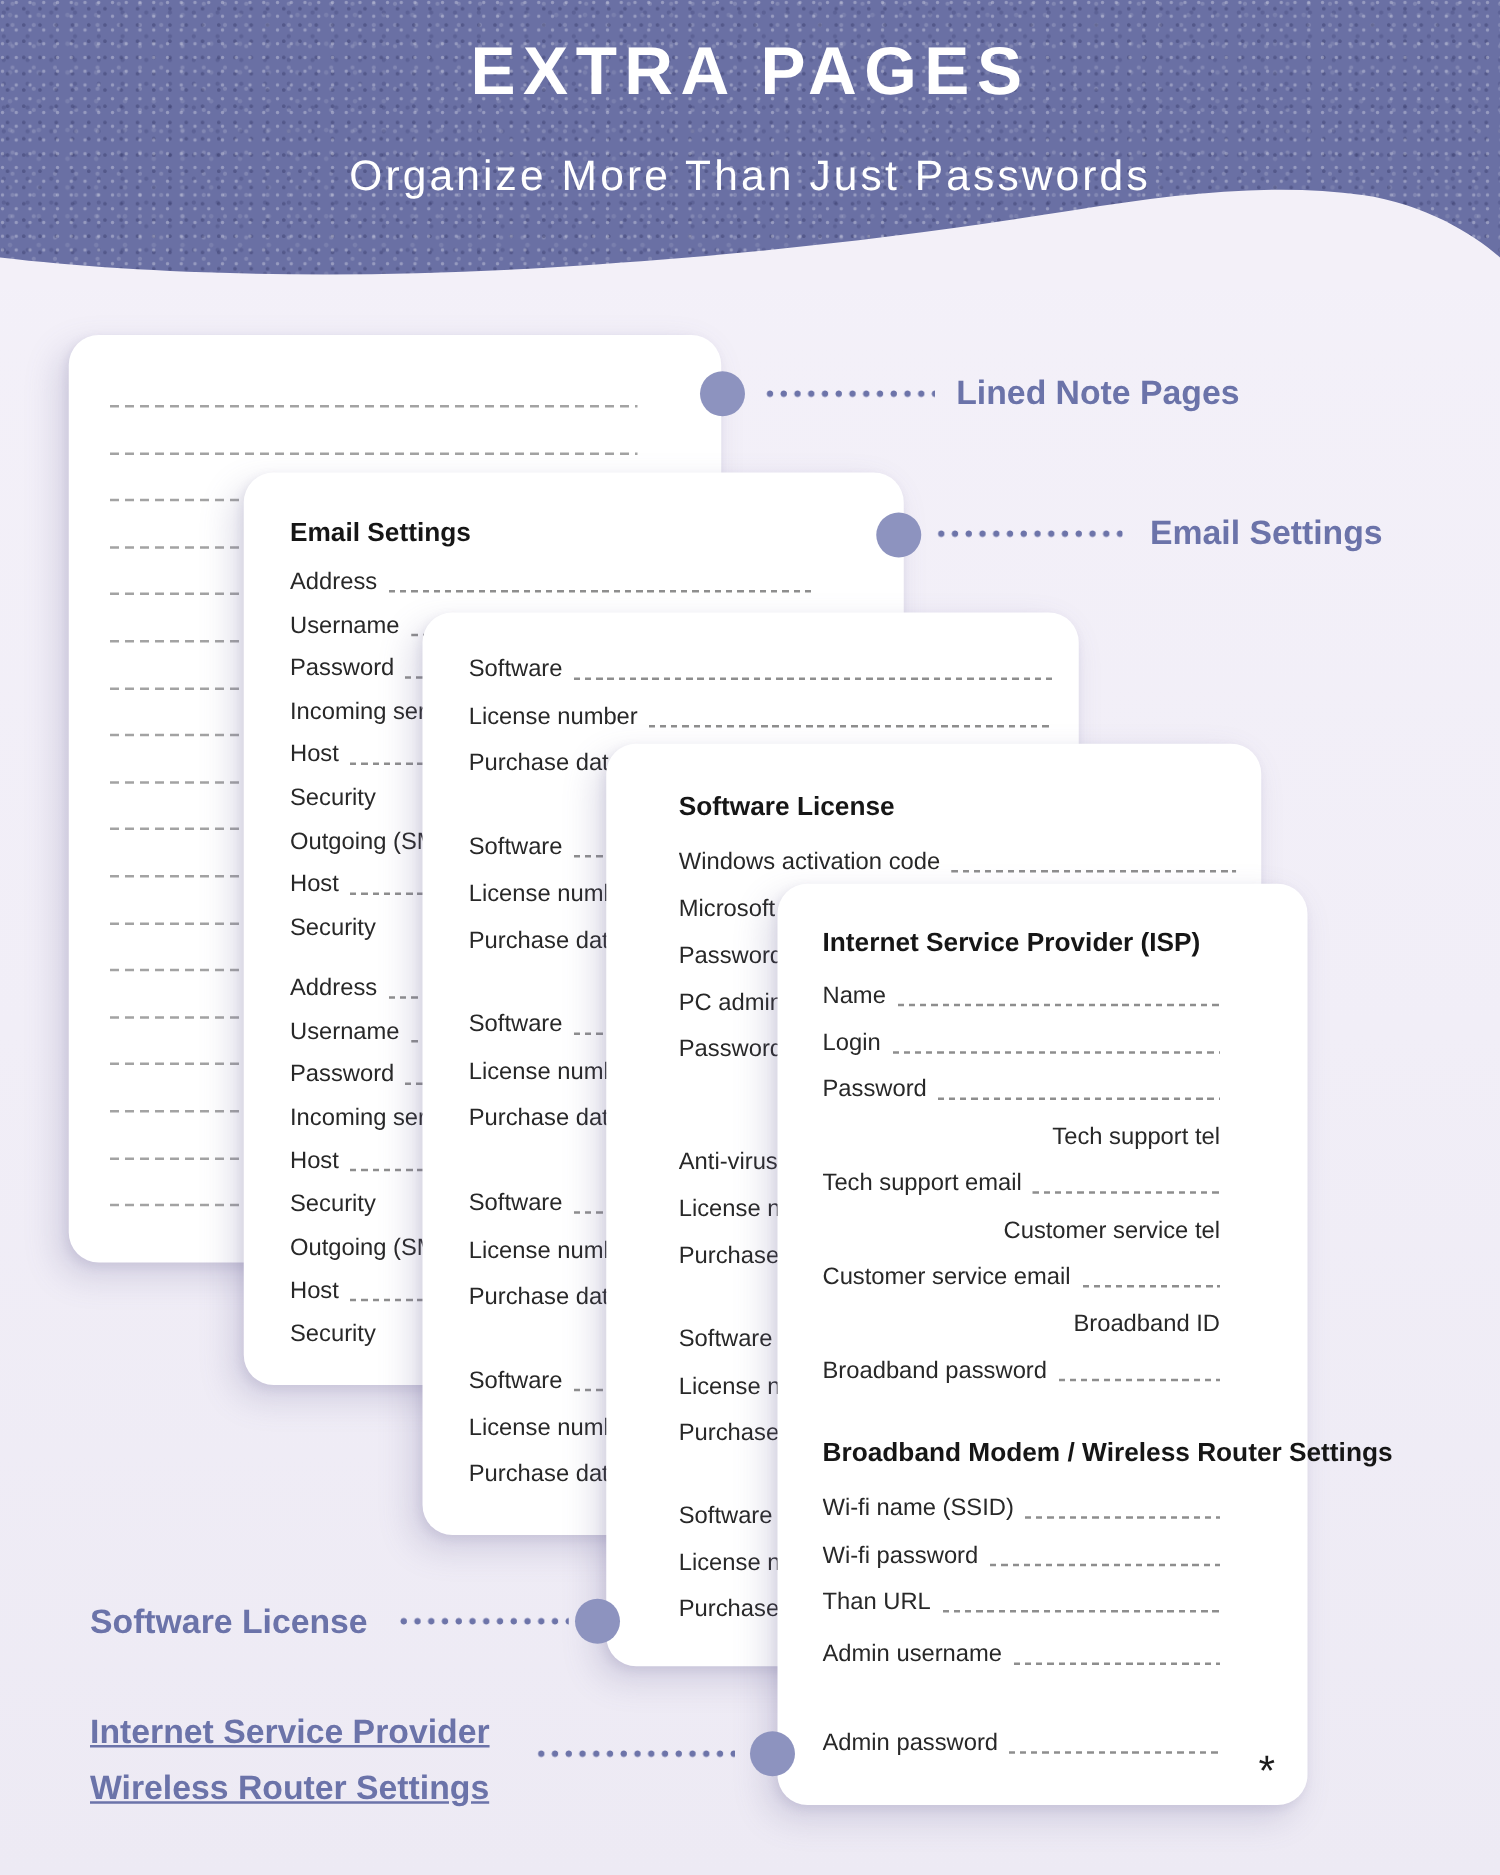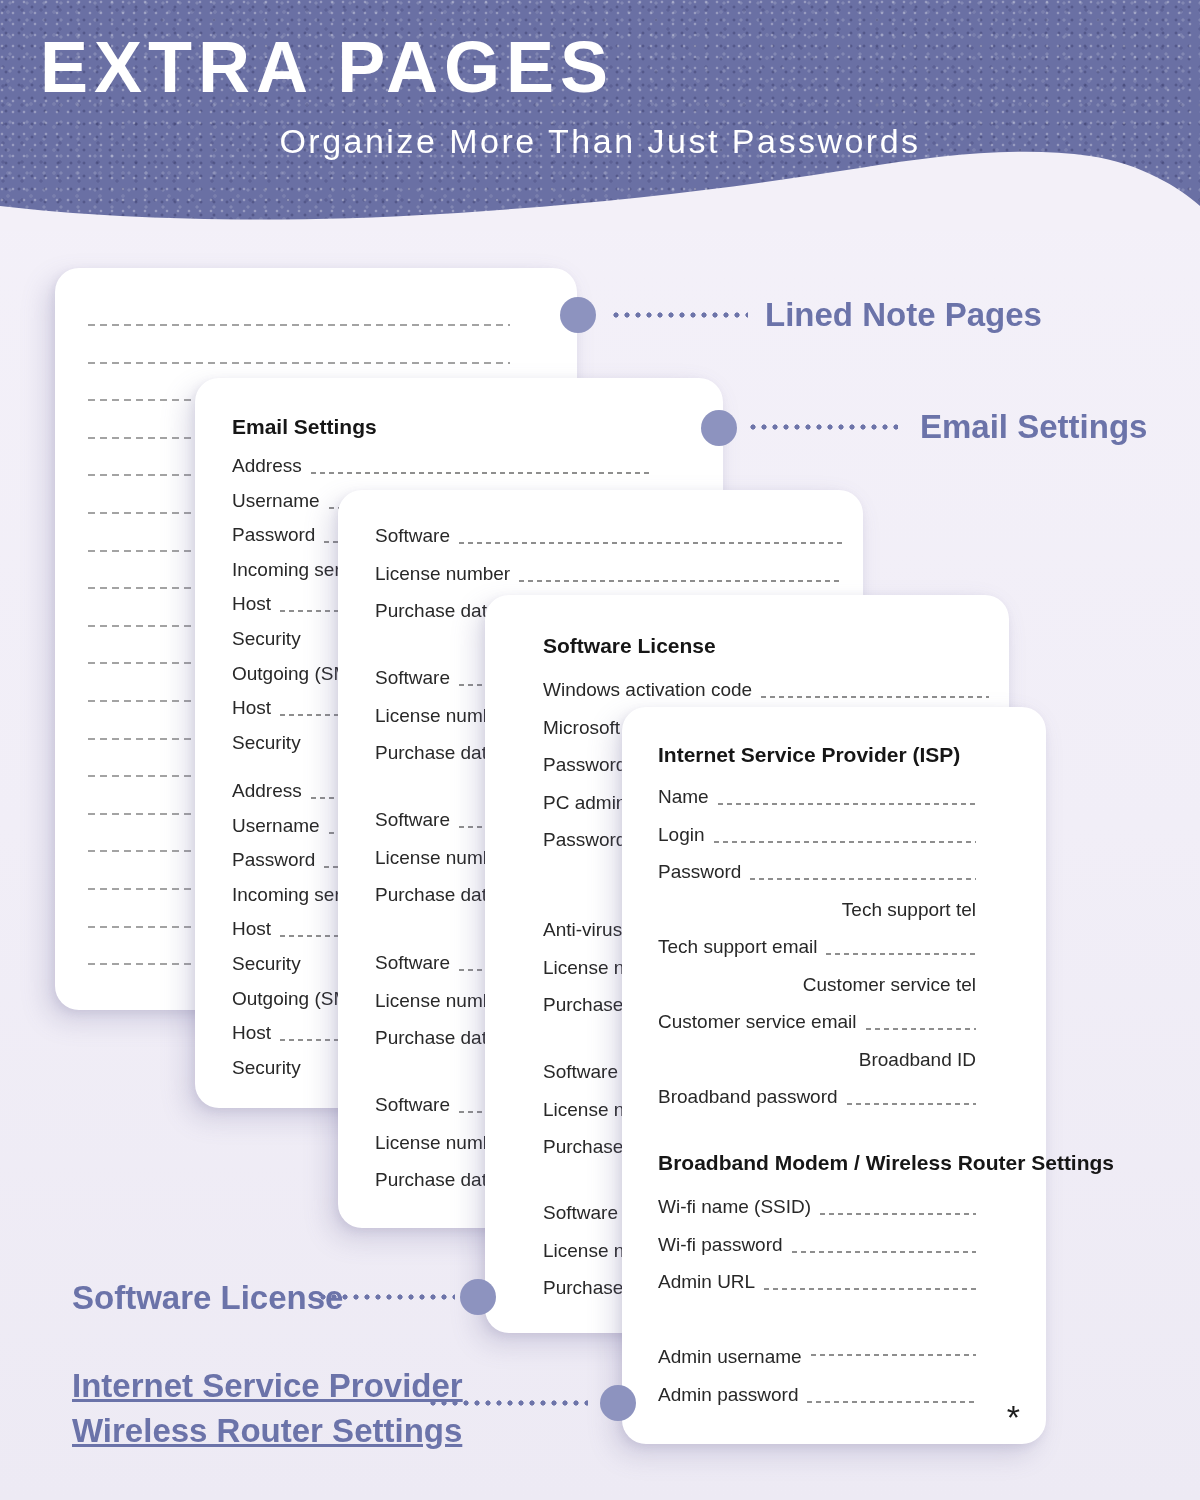--- a/index.html
+++ b/index.html
@@ -16,22 +16,22 @@
     background-image:
       radial-gradient(circle at 2px 2px, rgba(255,255,255,.30) 1px, transparent 1.7px),
       radial-gradient(circle at 6px 7px, rgba(32,34,78,.30) 1.1px, transparent 1.8px),
       radial-gradient(circle at 10px 3px, rgba(255,255,255,.16) 1.2px, transparent 2px),
       radial-gradient(circle at 3px 10px, rgba(44,46,96,.22) 1.3px, transparent 2px),
       radial-gradient(circle at 8px 12px, rgba(255,255,255,.10) 1.4px, transparent 2.2px);
     background-size:11px 11px,13px 13px,17px 17px,19px 19px,23px 23px;
   }
   .hero-title {
     position:absolute; left:0; top:26px; width:100%;
-    text-align:left; color:#ffffff; font-size:72px; font-weight:700;
-    letter-spacing:6px; white-space:nowrap;padding-left:40px;
+    text-align:center; color:#ffffff; font-size:54px; font-weight:700;
+    letter-spacing:6px; white-space:nowrap;
   }
   .hero-sub {
     position:absolute; left:0; top:122px; width:100%;
     text-align:center; color:#ffffff; font-size:34px; font-weight:400;
     letter-spacing:2.5px; white-space:nowrap;
   }
   .hero-wave { position:absolute; left:0; bottom:-1px; width:1200px; height:91px; display:block; }
 
   
   .card {
@@ -72,21 +72,21 @@
   .callout-dot {
     position:absolute; width:36px; height:36px; border-radius:50%;
     background:#8d93bf; z-index:60;
   }
   .callout-line {
     position:absolute; height:6px; z-index:60;
     background-image:radial-gradient(circle at 3px 3px,#6d74a9 2.3px,transparent 2.9px);
     background-size:11px 6px; background-repeat:repeat-x;
   }
   .callout-label {
-    position:absolute; font-size:33px; font-weight:700; color:#6b73a9;
+    position:absolute; font-size:27px; font-weight:700; color:#6b73a9;
     white-space:nowrap; z-index:60; line-height:33px;
   }
   .callout-label.two-line { line-height:45px;text-decoration:underline; }
 </style>
 </head>
 <body>
 
 <div class="hero">
   <div class="hero-title">EXTRA PAGES</div>
   <div class="hero-sub">Organize More Than Just Passwords</div>
@@ -353,24 +353,24 @@
     </div>
     <div class="frow" style="top: 487px; left: 36px; right: 70px;">
       <span class="flabel">Wi-fi name (SSID)</span>
       <span class="leader"></span>
     </div>
     <div class="frow" style="top: 524.5px; left: 36px; right: 70px;">
       <span class="flabel">Wi-fi password</span>
       <span class="leader"></span>
     </div>
     <div class="frow" style="top: 562px; left: 36px; right: 70px;">
-      <span class="flabel">Admin URL</span>
-      <span class="leader"></span>
-    </div>
-    <div class="frow" style="top: 637px; left: 36px; right: 70px; align-items: center;">
+      <span class="flabel">Than URL</span>
+      <span class="leader"></span>
+    </div>
+    <div class="frow" style="top: 604px; left: 36px; right: 70px;">
       <span class="flabel">Admin username</span>
       <span class="leader"></span>
     </div>
     <div class="frow" style="top: 674.5px; left: 36px; right: 70px;">
       <span class="flabel">Admin password</span>
       <span class="leader"></span>
     </div>
   </div>
 
 <div class="callout-dot" style="left:560px; top:297px;"></div>

